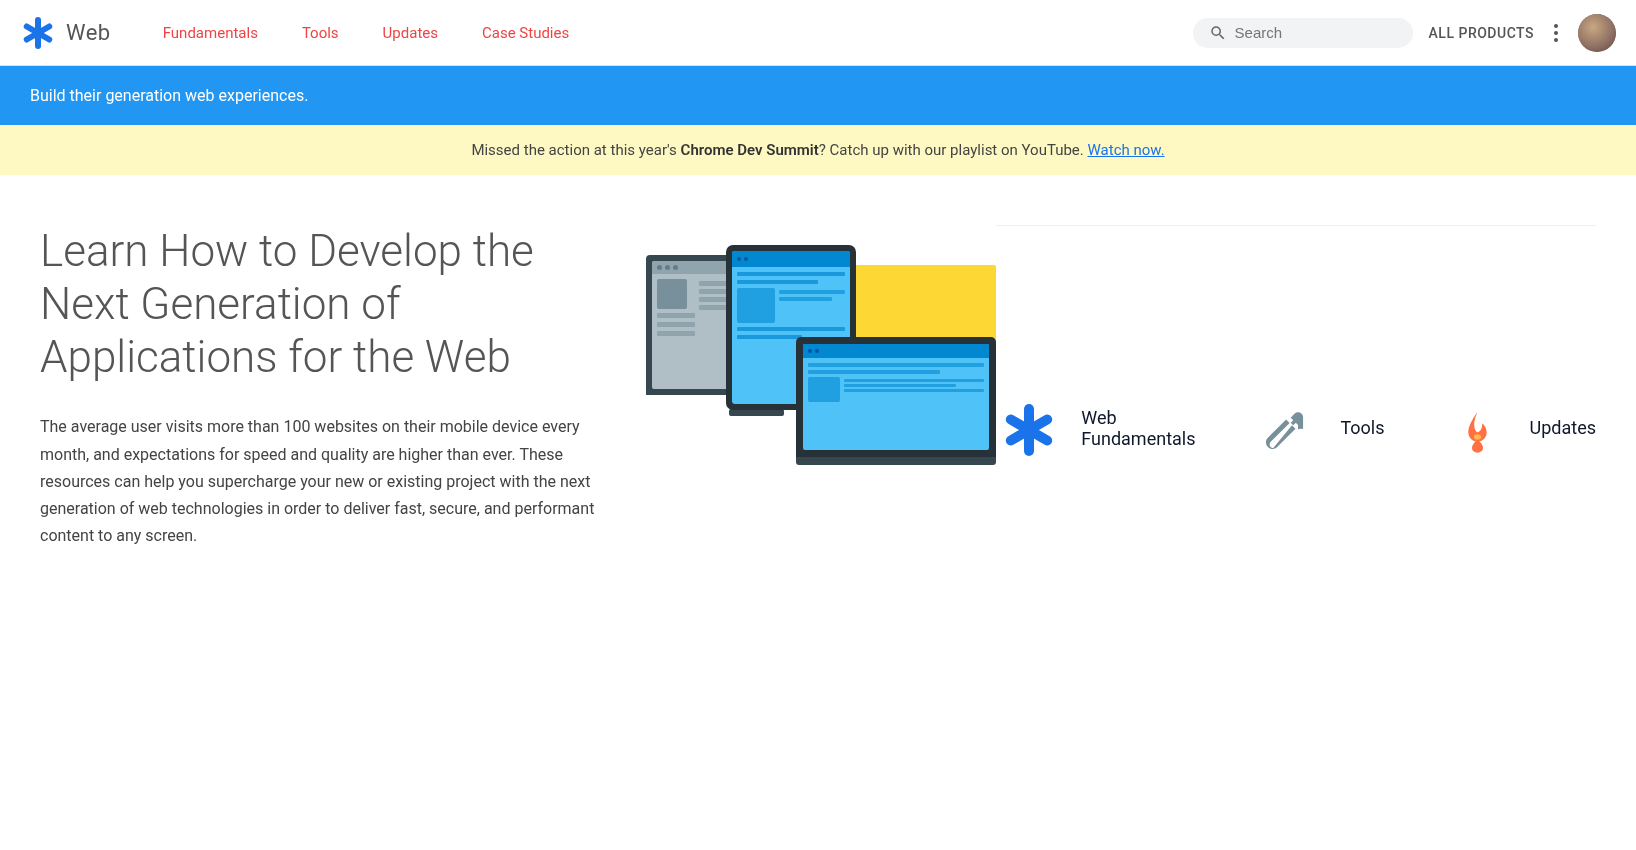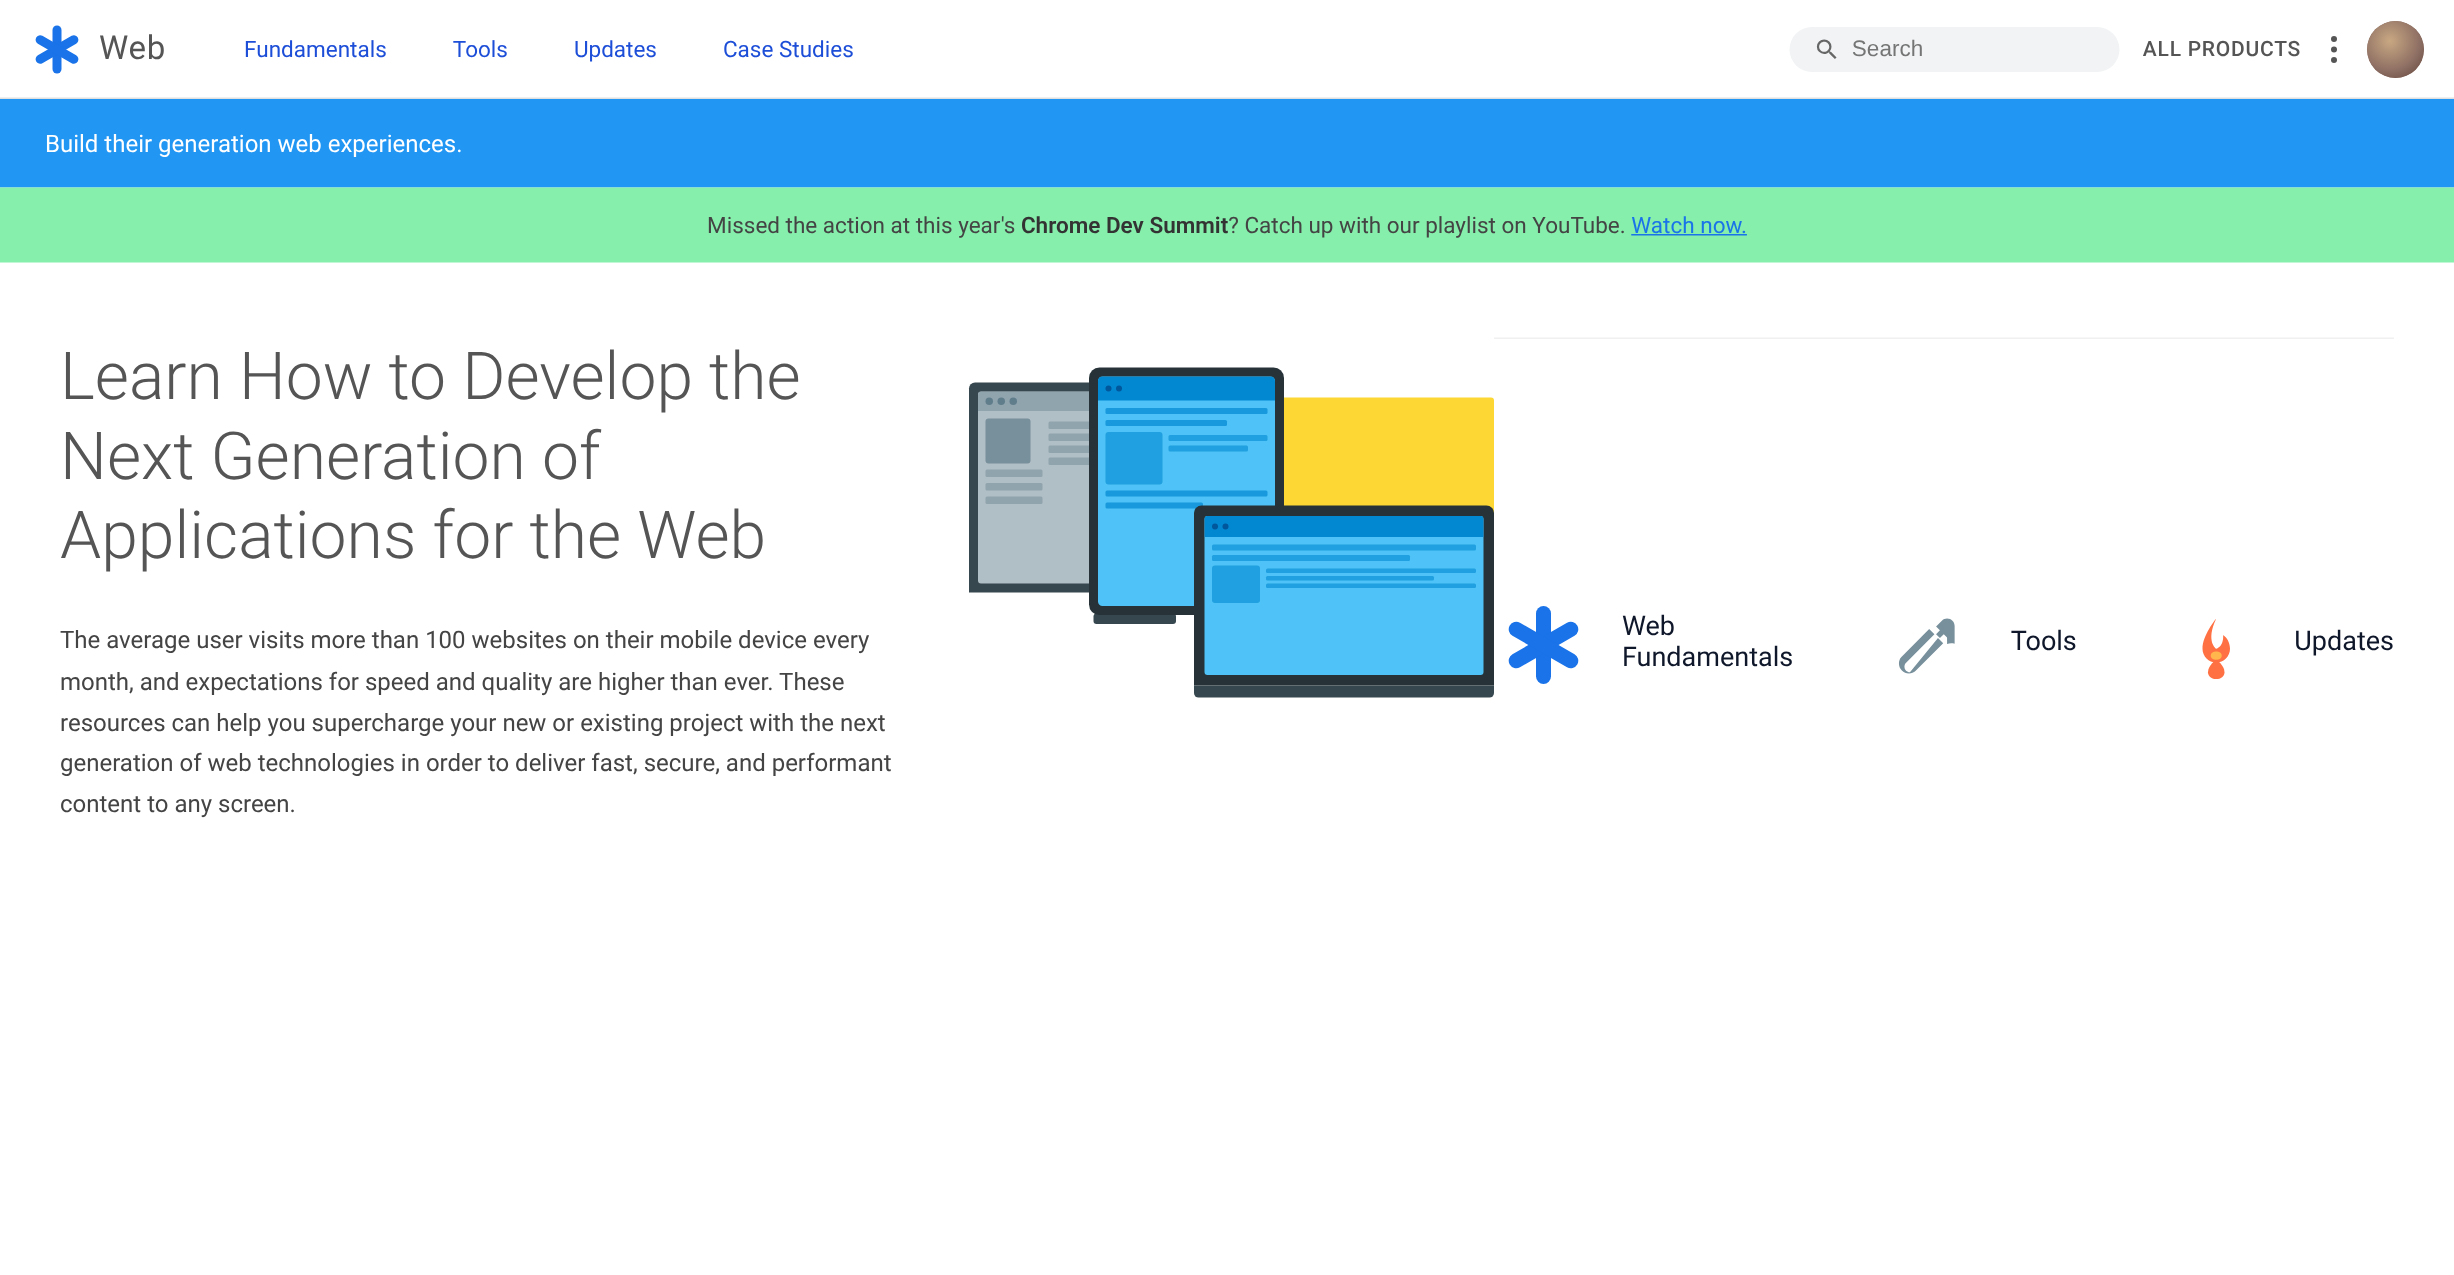--- a/index.html
+++ b/index.html
@@ -33,21 +33,21 @@
     }
     .nav-links {
       display: flex;
       align-items: center;
       gap: 0;
       flex: 1;
     }
     .nav-link {
       padding: 0 22px;
       font-size: 15px;
-      color: #1d4ed8;
+      color: #ef4444;
       cursor: pointer;
       height: 50px;
       display: flex;
       align-items: center;
       text-decoration: none;
     }
     .nav-right {
       display: flex;
       align-items: center;
       gap: 16px;
@@ -121,21 +121,21 @@
       padding: 20px 30px;
     }
     .blue-banner-text {
       color: #fff;
       font-size: 16px;
       font-weight: 400;
     }
 
     
     .announcement-bar {
-      background: #86efac;
+      background: #fef9c3;
       padding: 16px 30px;
       display: flex;
       align-items: center;
       justify-content: center;
     }
     .announcement-text {
       font-size: 15px;
       color: #444;
       text-align: center;
     }

